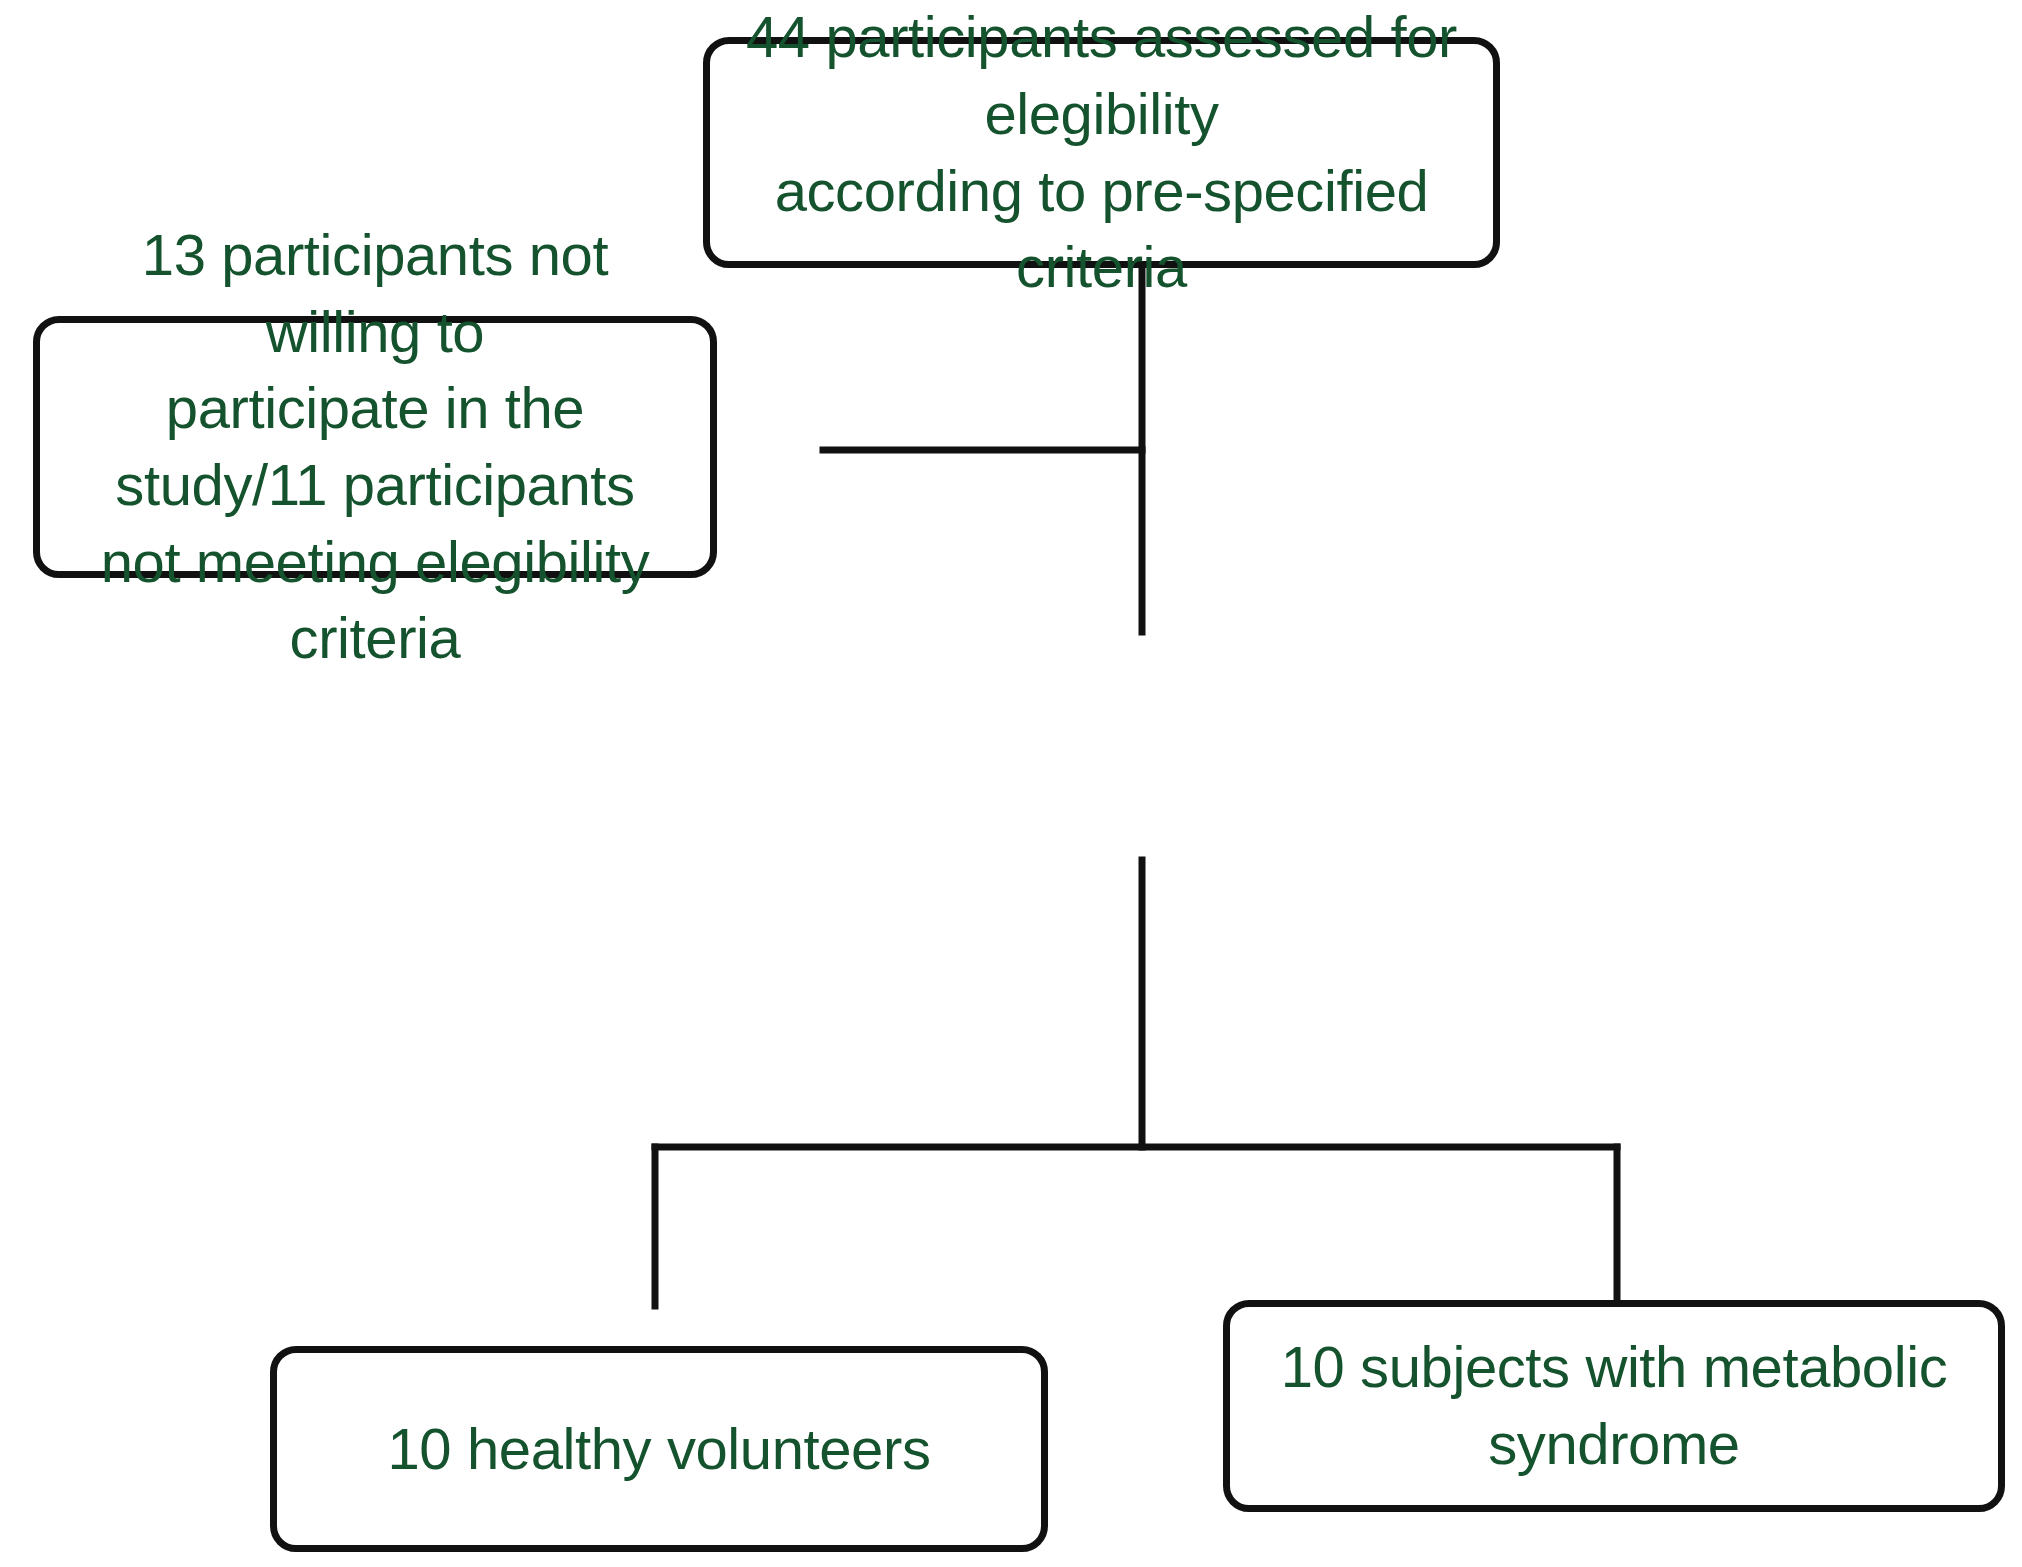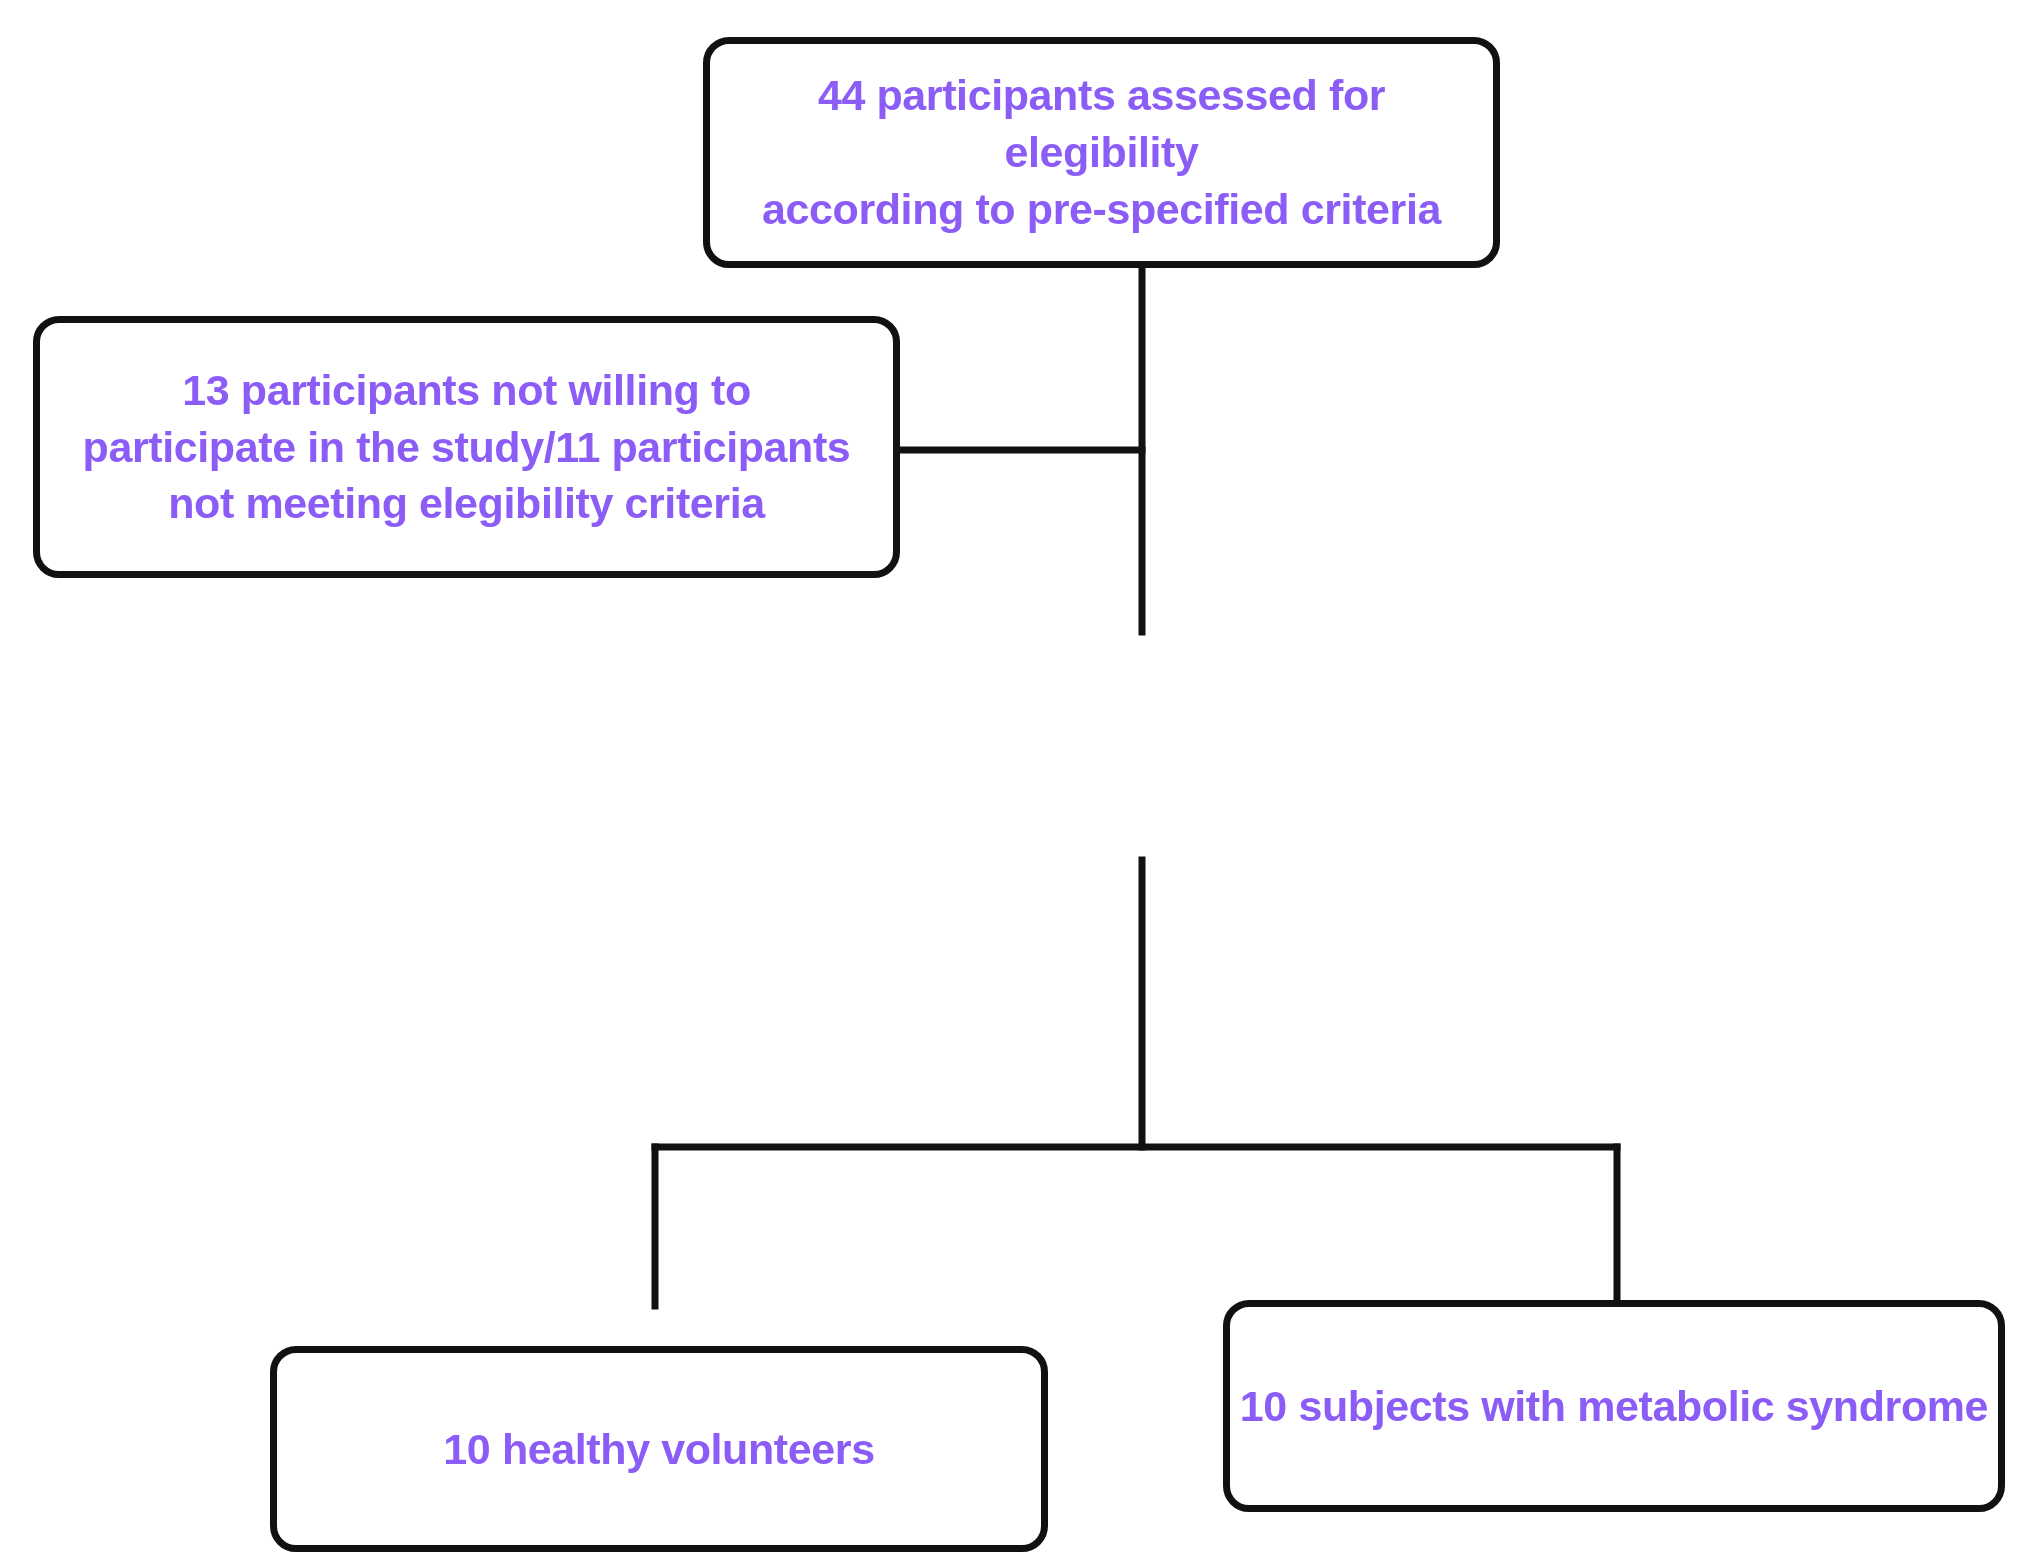--- a/index.html
+++ b/index.html
@@ -36,35 +36,35 @@
     align-items: center;
     justify-content: center;
     text-align: center;
     z-index: 2;
   }
   .node-text {
     display: block;
     width: 100%;
     padding: 0 18px;
     box-sizing: border-box;
-    color: #8b5cf6;
-    font-weight: 700;
-    font-size: 43px;
+    color: #14532d;
+    font-weight: 400;
+    font-size: 58px;
     line-height: 1.32;
     letter-spacing: -0.4px;
     white-space: pre-line;
     font-family: "Liberation Sans", sans-serif;
   }
 
   
   #node-assessed {
     left: 703px;  top: 37px;   width: 797px;  height: 231px;
   }
   #node-excluded {
-    left: 33px;   top: 316px;  width: 867px;  height: 262px;
+    left: 33px;   top: 316px;  width: 684px;  height: 262px;
   }
   #node-recruited {
     left: 745px;  top: 632px;  width: 798px;  height: 228px;
   }
   #node-healthy {
     left: 270px;  top: 1306px; width: 778px;  height: 206px; margin-top: 40px;
   }
   #node-metabolic {
     left: 1223px; top: 1300px; width: 782px;  height: 212px;
   }

